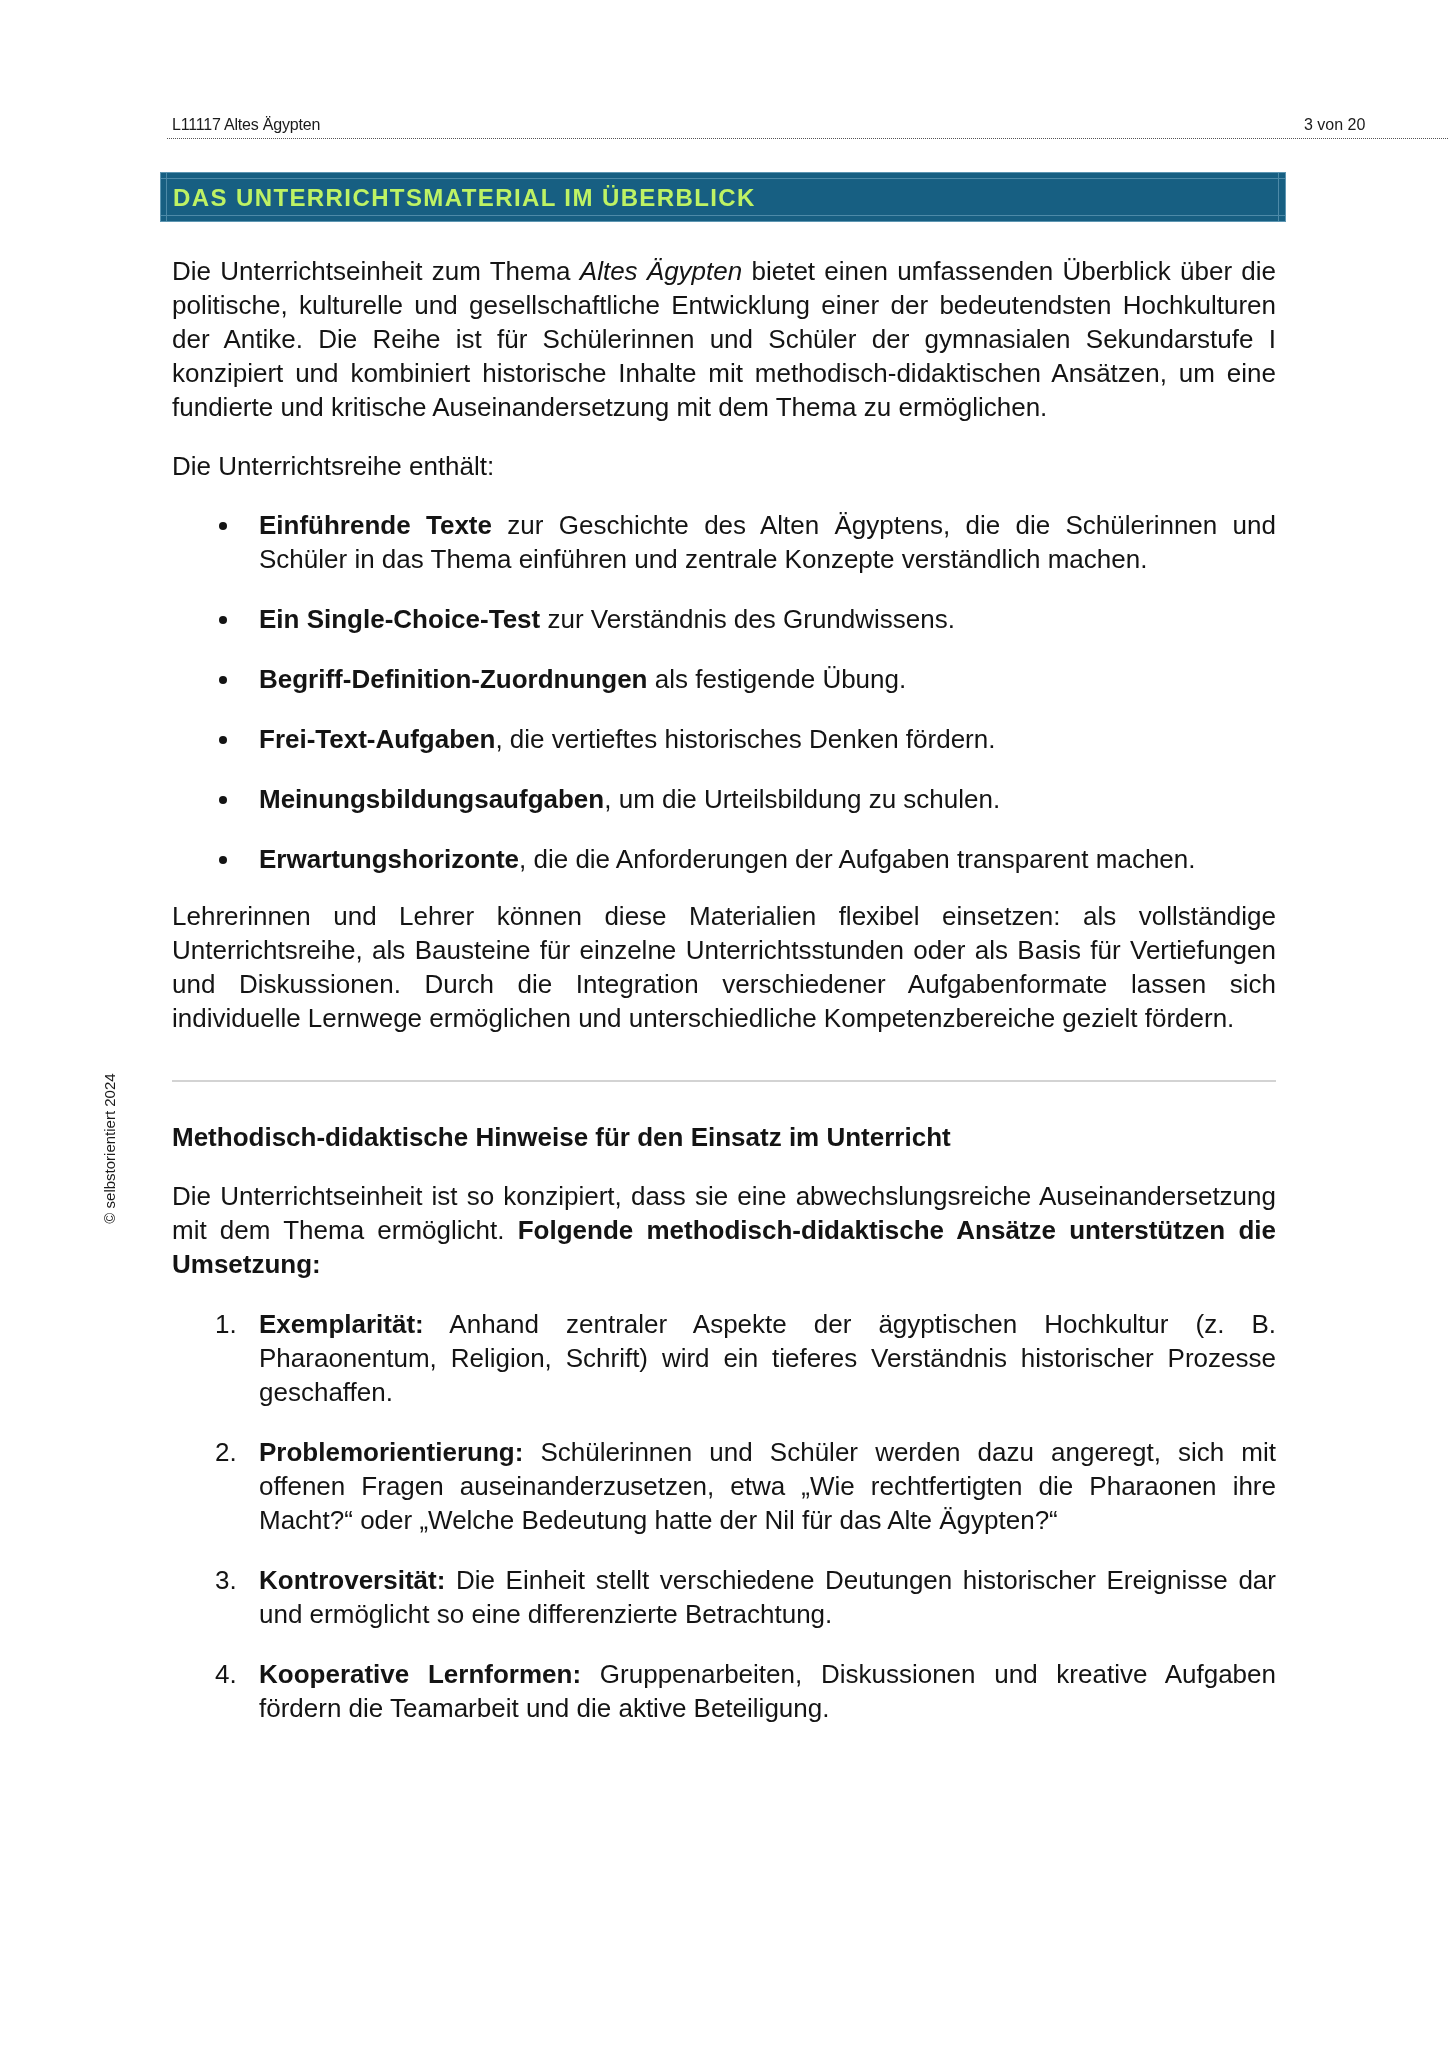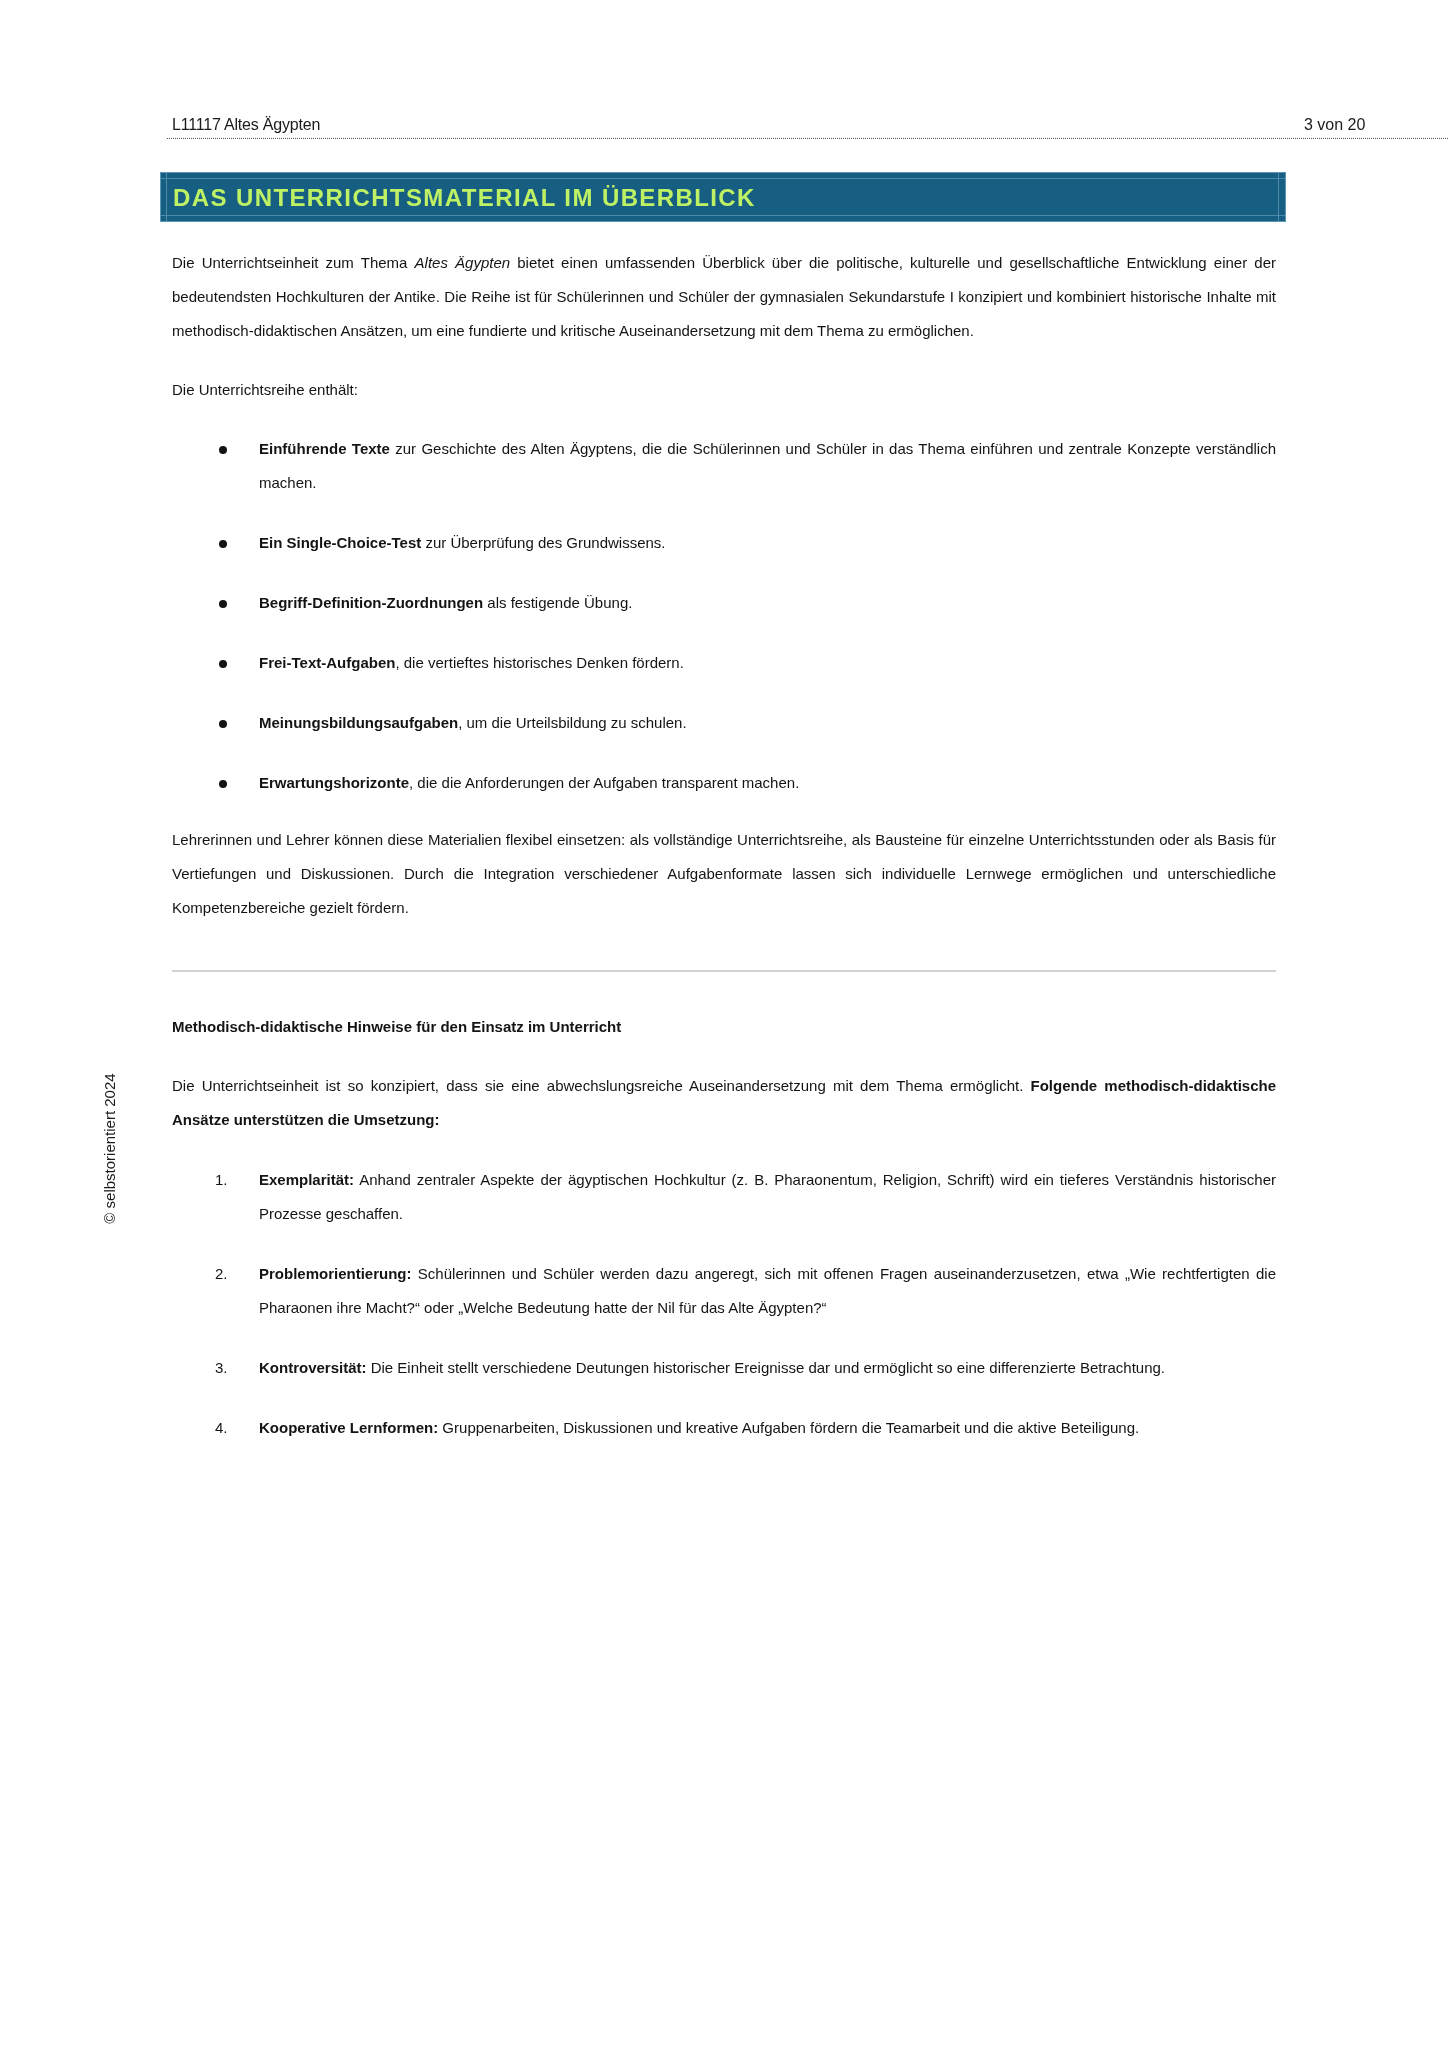--- a/index.html
+++ b/index.html
@@ -38,22 +38,22 @@
   .copyright {
     position: absolute; left: 109px; top: 1150px; width: 0; height: 0;
   }
   .copyright span {
     position: absolute; left: -95px; top: -10px; width: 190px; text-align: center;
     transform: rotate(-90deg); transform-origin: 50% 50%;
     font-family: "Liberation Sans", sans-serif; font-size: 15px; color: #1a1a1a; white-space: nowrap;
   }
 
   .content {
-    position: absolute; left: 172px; top: 246px; width: 1104px;
-    font-family: "Liberation Sans", sans-serif; font-size: 15px; line-height: 34px; color: #141414;
+    position: absolute; left: 172px; top: 254px; width: 1104px;
+    font-family: "Liberation Sans", sans-serif; font-size: 26px; line-height: 34px; color: #141414;
   }
   .content p { margin: 0; text-align: justify; }
   .intro { margin-bottom: 25px !important; }
   .list-intro { margin-bottom: 25px !important; }
 
   ul.features { list-style: none; margin: 0; padding: 0; }
   ul.features li { position: relative; padding-left: 87px; margin-bottom: 26px; text-align: justify; }
   ul.features li .bullet {
     position: absolute; left: 47px; top: 14px; width: 8px; height: 8px; border-radius: 50%; background: #141414;
   }
@@ -91,21 +91,21 @@
   </div>
 
   <div class="content">
 
     <p class="intro"><span>Die Unterrichtseinheit zum Thema </span><em>Altes Ägypten</em><span> bietet einen umfassenden Überblick über die politische, kulturelle und gesellschaftliche Entwicklung einer der bedeutendsten Hochkulturen der Antike. Die Reihe ist für Schülerinnen und Schüler der gymnasialen Sekundarstufe I konzipiert und kombiniert historische Inhalte mit methodisch-didaktischen Ansätzen, um eine fundierte und kritische Auseinandersetzung mit dem Thema zu ermöglichen.</span></p>
 
     <p class="list-intro">Die Unterrichtsreihe enthält:</p>
 
     <ul class="features">
       <li><span class="bullet"></span><b>Einführende Texte</b><span> zur Geschichte des Alten Ägyptens, die die Schülerinnen und Schüler in das Thema einführen und zentrale Konzepte verständlich machen.</span></li>
-      <li><span class="bullet"></span><b>Ein Single-Choice-Test</b><span> zur Überprüfung des Grundwissens.</span></li>
+      <li><span class="bullet"></span><b>Ein Single-Choice-Test</b><span> zur Verständnis des Grundwissens.</span></li>
       <li><span class="bullet"></span><b>Begriff-Definition-Zuordnungen</b><span> als festigende Übung.</span></li>
       <li><span class="bullet"></span><b>Frei-Text-Aufgaben</b><span>, die vertieftes historisches Denken fördern.</span></li>
       <li><span class="bullet"></span><b>Meinungsbildungsaufgaben</b><span>, um die Urteilsbildung zu schulen.</span></li>
       <li><span class="bullet"></span><b>Erwartungshorizonte</b><span>, die die Anforderungen der Aufgaben transparent machen.</span></li>
     </ul>
 
     <p class="closing">Lehrerinnen und Lehrer können diese Materialien flexibel einsetzen: als vollständige Unterrichtsreihe, als Bausteine für einzelne Unterrichtsstunden oder als Basis für Vertiefungen und Diskussionen. Durch die Integration verschiedener Aufgabenformate lassen sich individuelle Lernwege ermöglichen und unterschiedliche Kompetenzbereiche gezielt fördern.</p>
 
     <div class="divider"></div>
 

